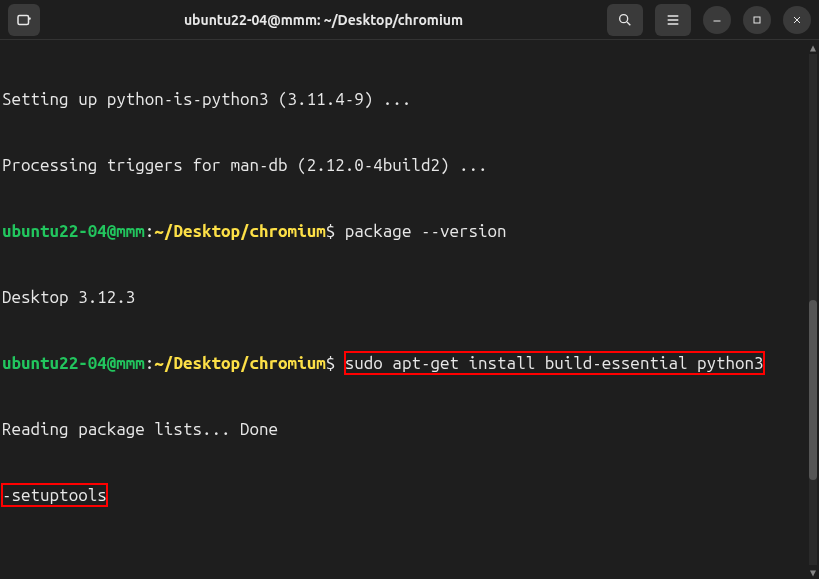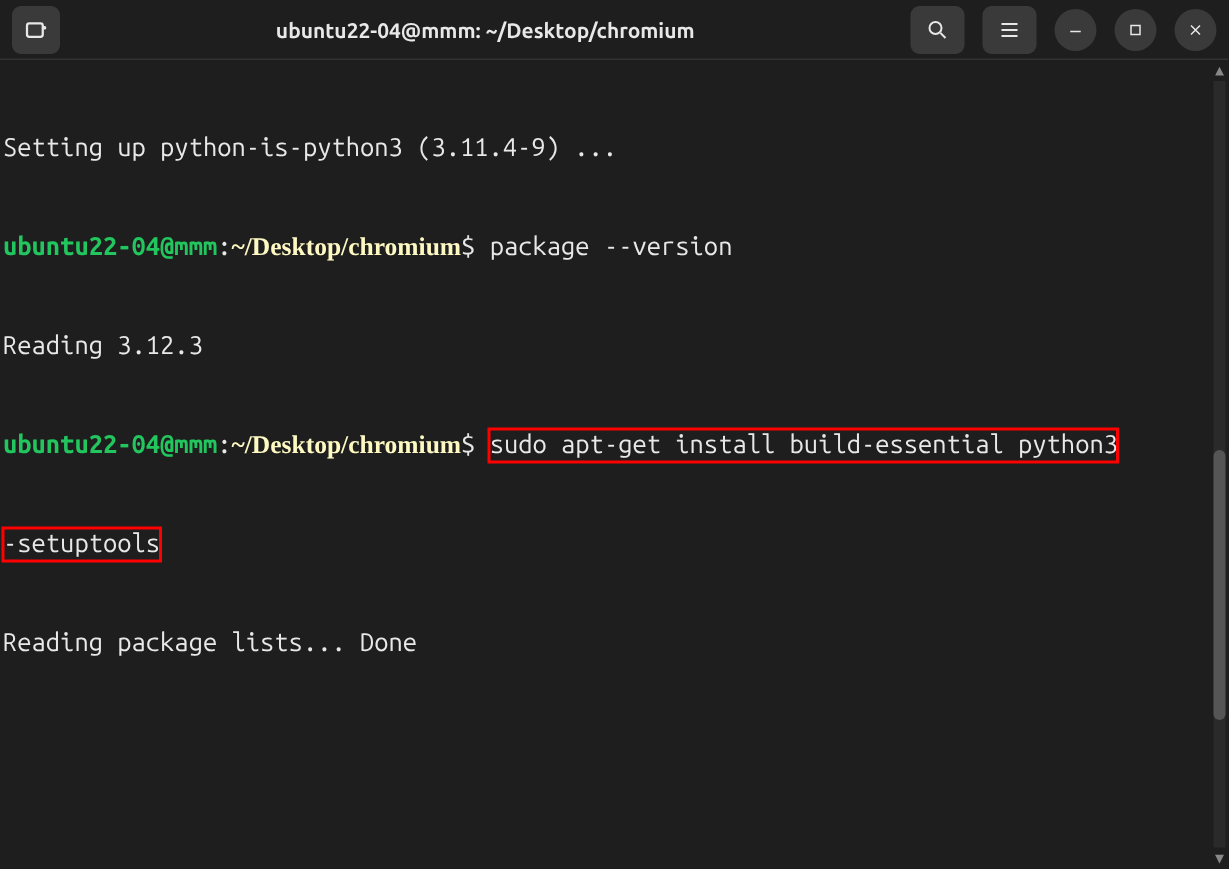--- a/index.html
+++ b/index.html
@@ -69,21 +69,21 @@
       padding: 4px 2px;
       font-size: 17px;
       line-height: 22px;
       color: #e8e8e8;
       font-family: 'Ubuntu Mono', 'DejaVu Sans Mono', monospace;
       white-space: pre;
       position: relative;
     }
     .line { white-space: pre-wrap; word-break: break-all; }
     .green { color: #22c55e; font-weight: bold; }
-    .blue { color: #fef9c3; font-weight: bold; font-family: Liberation Serif, serif; }
+    .blue { color: #fde047; font-weight: bold; }
     .highlight-box {
       outline: 2px solid #ff0000;
       outline-offset: -1px;
     }
     .prompt-row { display: flex; flex-wrap: wrap; align-items: baseline; }
     .prompt-row span { white-space: pre; }
     .continuation-box {
       display: inline-block;
       outline: 2px solid #ff0000;
       outline-offset: -1px;
@@ -164,29 +164,30 @@
     <div class="ctrl-btn">
       <svg viewBox="0 0 24 24" fill="none" stroke="#e8e8e8" stroke-width="2">
           <path d="M6 6l12 12M18 6L6 18"></path>
         </svg>
     </div>
   </div>
 </div>
 
 <div class="terminal">
   <div class="line">Setting up python-is-python3 (3.11.4-9) ...</div>
+  <div class="line">Processing triggers for man-db (2.12.0-4build2) ...</div>
   <div class="prompt-row">
     <span class="green">ubuntu22-04@mmm</span><span>:</span><span class="blue">~/Desktop/chromium</span><span>$ </span><span>package --version</span>
   </div>
-  <div class="line">Reading 3.12.3</div>
+  <div class="line">Desktop 3.12.3</div>
   <div class="prompt-row">
     <span class="green">ubuntu22-04@mmm</span><span>:</span><span class="blue">~/Desktop/chromium</span><span>$ </span><span class="highlight-box">sudo apt-get install build-essential python3</span>
   </div>
+  <div class="line">Reading package lists... Done</div>
   <div class="line"><span class="continuation-box">-setuptools</span></div>
-  <div class="line">Reading package lists... Done</div>
   
   
   
   
   
   
   
   
   
   

